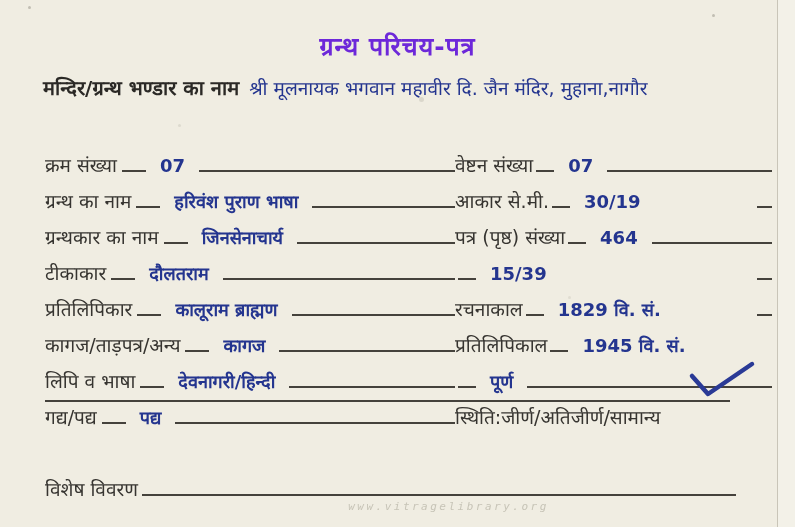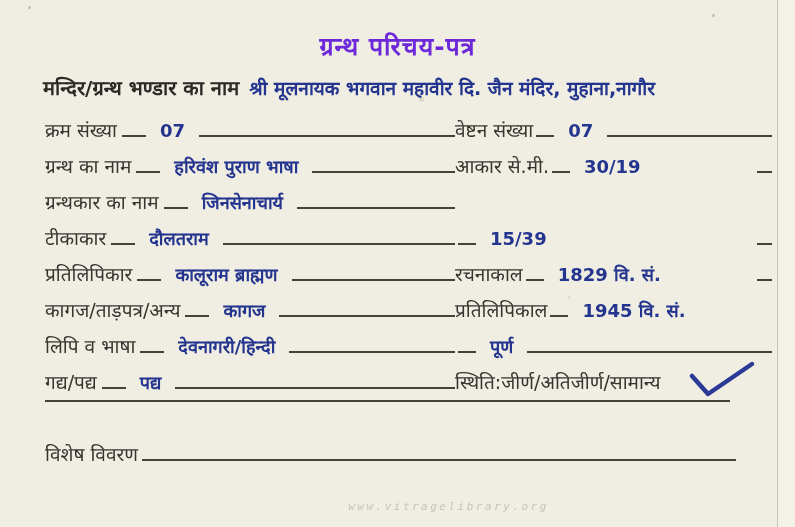--- a/index.html
+++ b/index.html
@@ -19,29 +19,29 @@
   .title{
     position:absolute;top:28px;left:0;width:100%;
     text-align:center;font-size:25px;font-weight:bold;color:#6d28d9;
     letter-spacing:1px;
   }
   .header-row{
     position:absolute;top:74px;left:43px;right:20px;
     display:flex;align-items:flex-end;white-space:nowrap;
   }
   .header-label{font-size:20px;font-weight:bold;color:#2b2926;}
-  .header-value{font-size:19px;font-weight:bold;color:#24358f;margin-left:10px;}
+  .header-value{font-size:19px;font-weight:normal;color:#24358f;margin-left:10px;}
   .rows{position:absolute;top:112px;left:0;right:0;}
   .row{
     height:36px;line-height:36px;
     display:flex;align-items:baseline;
     padding:0 23px 0 45px;
     white-space:nowrap;
   }
-  .cell-l{width:410px;display:flex;align-items:baseline;flex:none;}
+  .cell-l{width:410px;display:flex;align-items:baseline;flex:none;margin-top:35px;}
   .cell-l.full{width:auto;flex:1;}
   .cell-r{flex:1;display:flex;align-items:baseline;min-width:0;}
   .lbl{font-size:19px;color:#363430;}
   .val{font-size:18px;font-weight:bold;color:#24358f;margin:0 14px;}
   .ln{height:0;border-bottom:2px solid #45423c;}
   .ln.dash{width:24px;margin-left:5px;flex:none;}
   .ln.dash-sm{width:18px;margin-left:3px;flex:none;}
   .ln.grow{flex:1;}
   .sp{flex:1;}                      
   .ln.end-dash{width:15px;flex:none;}
@@ -103,20 +103,26 @@
       </div>
     </div>
 
     <div class="row">
       <div class="cell-l">
         <span class="lbl">ग्रन्थकार का नाम</span>
         <span class="ln dash"></span>
         <span class="val">जिनसेनाचार्य</span>
         <span class="ln grow"></span>
       </div>
+      <div class="cell-r">
+        <span class="lbl">पत्र (पृष्ठ) संख्या</span>
+        <span class="ln dash-sm"></span>
+        <span class="val">464</span>
+        <span class="ln grow"></span>
+      </div>
     </div>
 
     <div class="row">
       <div class="cell-l">
         <span class="lbl">टीकाकार</span>
         <span class="ln dash"></span>
         <span class="val">दौलतराम</span>
         <span class="ln grow"></span>
       </div>
       <div class="cell-r">

